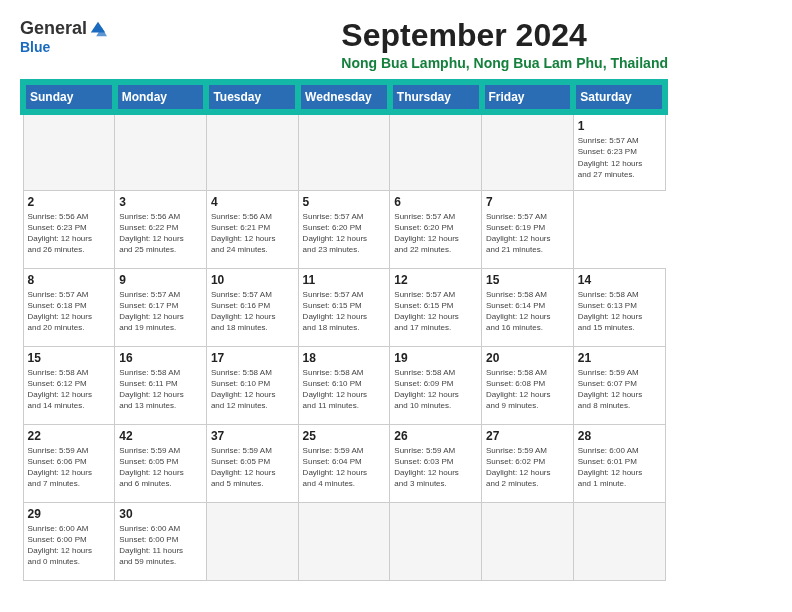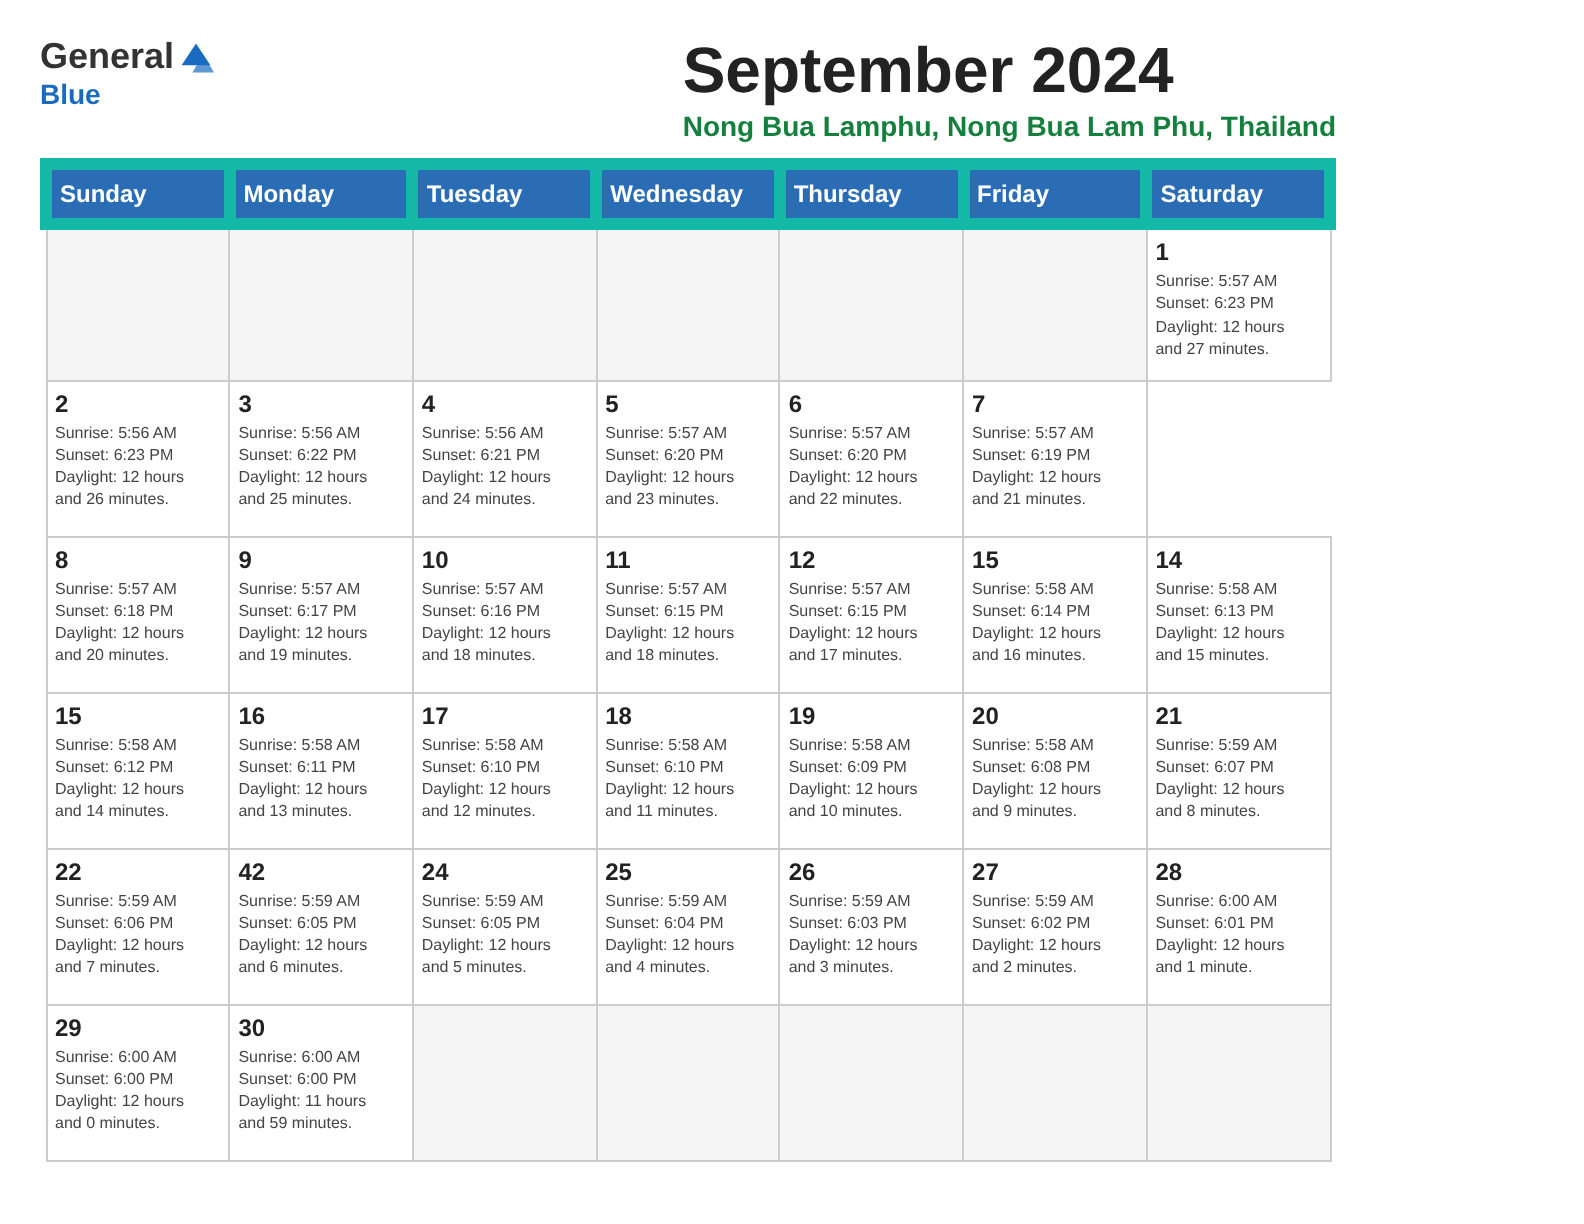--- a/index.html
+++ b/index.html
@@ -308,21 +308,21 @@
 and 7 minutes.</div>
           </td>
           <td>
             <span class="day-num">42</span>
             <div class="day-detail" style="white-space: pre-line;">Sunrise: 5:59 AM
 Sunset: 6:05 PM
 Daylight: 12 hours
 and 6 minutes.</div>
           </td>
           <td>
-            <span class="day-num">24</span>
+            <span class="day-num">37</span>
             <div class="day-detail" style="white-space: pre-line;">Sunrise: 5:59 AM
 Sunset: 6:05 PM
 Daylight: 12 hours
 and 5 minutes.</div>
           </td>
           <td>
             <span class="day-num">25</span>
             <div class="day-detail" style="white-space: pre-line;">Sunrise: 5:59 AM
 Sunset: 6:04 PM
 Daylight: 12 hours

